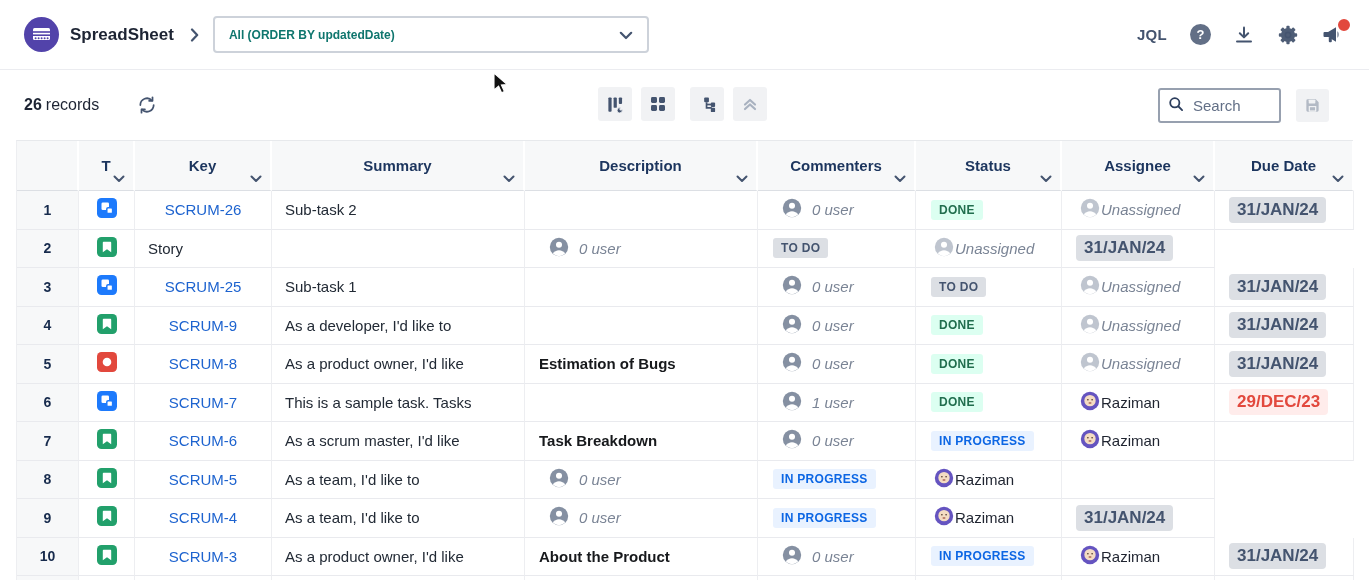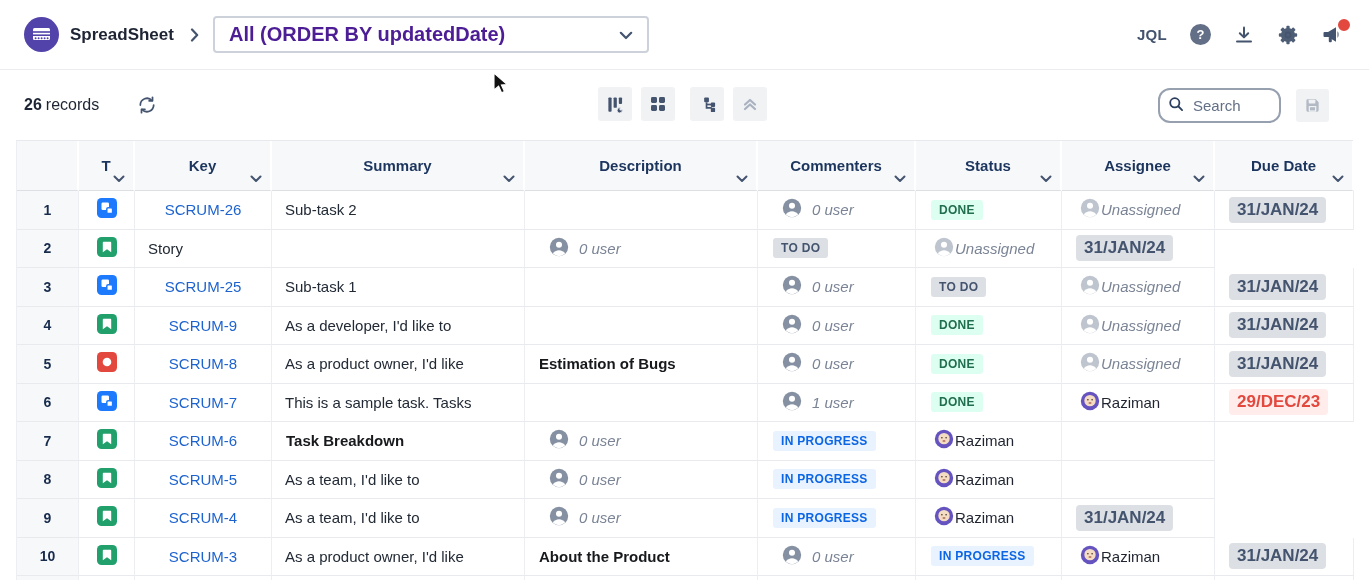--- a/index.html
+++ b/index.html
@@ -12,21 +12,21 @@
           border-bottom:1px solid #EBECF0;display:flex;align-items:center;
           justify-content:space-between;padding:0 24px;background:#fff;}
   .brand{display:flex;align-items:center;}
   .logo{width:35px;height:35px;border-radius:50%;background:#5243AA;display:flex;
         align-items:center;justify-content:center;flex:0 0 auto;}
   .app-name{font-size:17px;font-weight:700;color:#1D2433;margin-left:11px;}
   .crumb-sep{margin:0 14px 0 16px;color:#44546F;display:flex;align-items:center;}
   .filter-dd{width:436px;height:37px;box-sizing:border-box;border:2px solid #CDD2DA;
              border-radius:4px;display:flex;align-items:center;justify-content:space-between;
              padding:0 14px;cursor:pointer;background:#fff;}
-  .filter-dd .val{color:#4c1d95;font-weight:600;font-size:20px;}
+  .filter-dd .val{color:#0f766e;font-weight:600;font-size:12px;}
   .top-actions{display:flex;align-items:center;gap:23px;color:#44546F;}
   .jql{font-weight:700;font-size:15px;letter-spacing:.3px;cursor:pointer;color:#44546F;}
   .help-circle{width:21px;height:21px;border-radius:50%;background:#626F86;color:#fff;
                font-size:13px;font-weight:700;display:flex;align-items:center;
                justify-content:center;cursor:pointer;}
   .icon-btn{display:flex;align-items:center;justify-content:center;cursor:pointer;position:relative;}
   .notif-dot{position:absolute;top:-7px;right:-7px;width:12px;height:12px;border-radius:50%;
              border:2px solid #fff;box-sizing:content-box;}
 
   
@@ -34,21 +34,21 @@
   .records{position:absolute;left:24px;top:50%;transform:translateY(-50%);
            font-size:16px;color:#1D2433;}
   .records b{font-weight:700;margin-right:4px;}
   .refresh-btn{position:absolute;left:137px;top:50%;transform:translateY(-50%);cursor:pointer;
                display:flex;}
   .viewbtns{position:absolute;left:598px;top:17px;display:flex;gap:9px;}
   .vbtn{width:34px;height:34px;background:#F1F2F4;border-radius:3px;display:flex;
         align-items:center;justify-content:center;cursor:pointer;}
   .vbtn:nth-child(3){margin-left:6px;}
   .searchbox{position:absolute;left:1158px;top:18px;width:123px;height:35px;box-sizing:border-box;
-             border:2px solid #97A0AF;border-radius:12px;background:#fff;display:flex;
+             border:2px solid #97A0AF;border-radius:3px;background:#fff;display:flex;
              align-items:center;padding:0 8px;gap:7px;}
   .searchbox input{border:none;outline:none;width:100%;font-size:15px;
                    font-family:"Liberation Sans",sans-serif;color:#172B4D;background:transparent;}
   .searchbox input::placeholder{color:#626F86;}
   .savebtn{position:absolute;left:1296px;top:19px;width:33px;height:33px;background:#F1F2F4;
            border-radius:3px;display:flex;align-items:center;justify-content:center;cursor:default;}
 
   
   .table{position:absolute;top:140px;left:16px;width:1337px;}
   .grid{display:grid;grid-template-columns:62px 56px 137px 253px 233px 158px 146px 153px 139px;}
@@ -504,20 +504,21 @@
           <div class="cell c-num">7</div>
           <div class="cell c-type">
             <span><svg width="20" height="20" viewBox="0 0 20 20">
                 <rect width="20" height="20" rx="4.5" fill="#22A06B"></rect>
                 <path d="M6.8 4.8h6.4c.6 0 1 .45 1 1v9.4L10 12.3l-4.2 2.9V5.8c0-.55.45-1 1-1z" fill="#fff"></path>
               </svg></span>
           </div>
           <div class="cell c-key">
             <span class="key-link">SCRUM-6</span>
           </div>
+          <div class="cell c-sum">As a scrum master, I'd like</div>
           <div class="cell c-desc bold">Task Breakdown</div>
           <div class="cell c-comm">
             <span><svg width="22" height="22" viewBox="0 0 24 24">
                 <circle cx="12" cy="12" r="10" fill="#8590A2"></circle>
                 <circle cx="12" cy="9.6" r="3.3" fill="#fff"></circle>
                 <path d="M5.3 19.2a8 8 0 0 1 13.4 0A9.95 9.95 0 0 1 12 22a9.95 9.95 0 0 1-6.7-2.8z" fill="#fff"></path>
               </svg></span>
             <span class="txt">0 user</span>
           </div>
           <div class="cell c-status">

